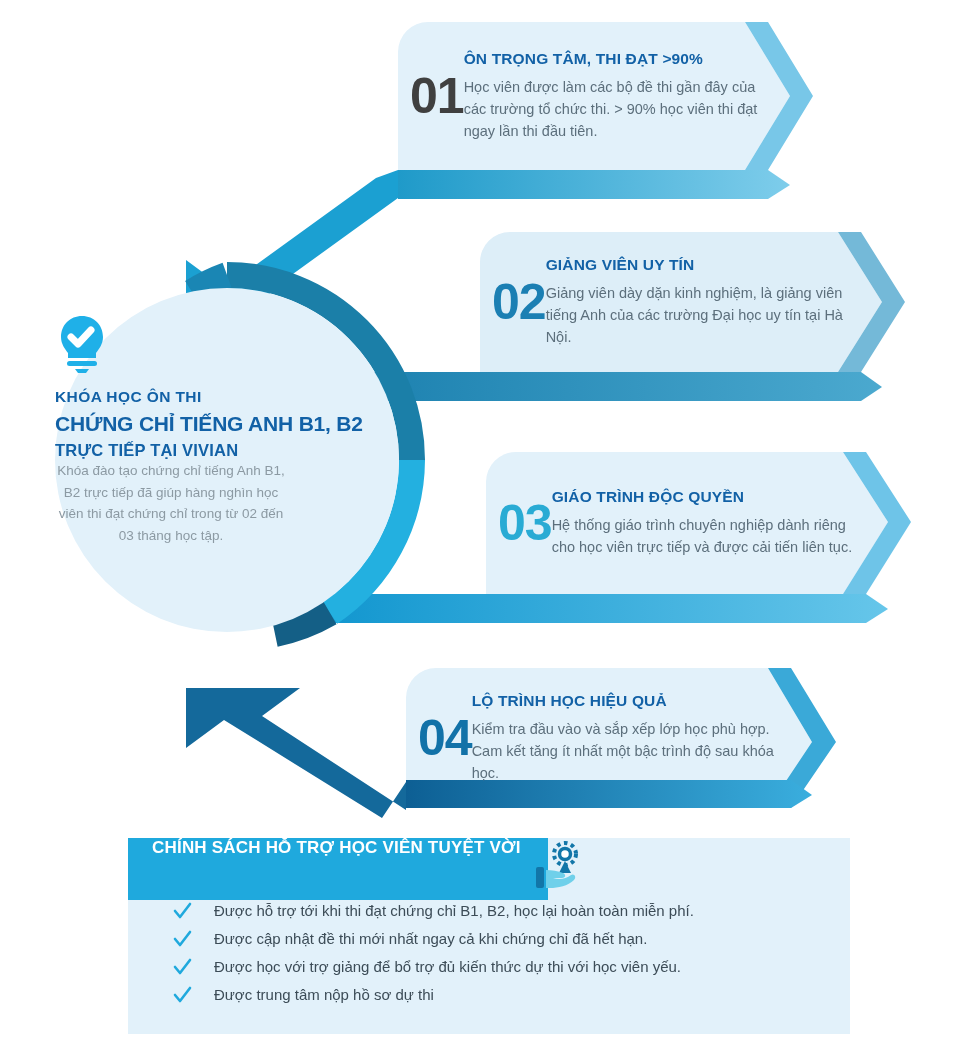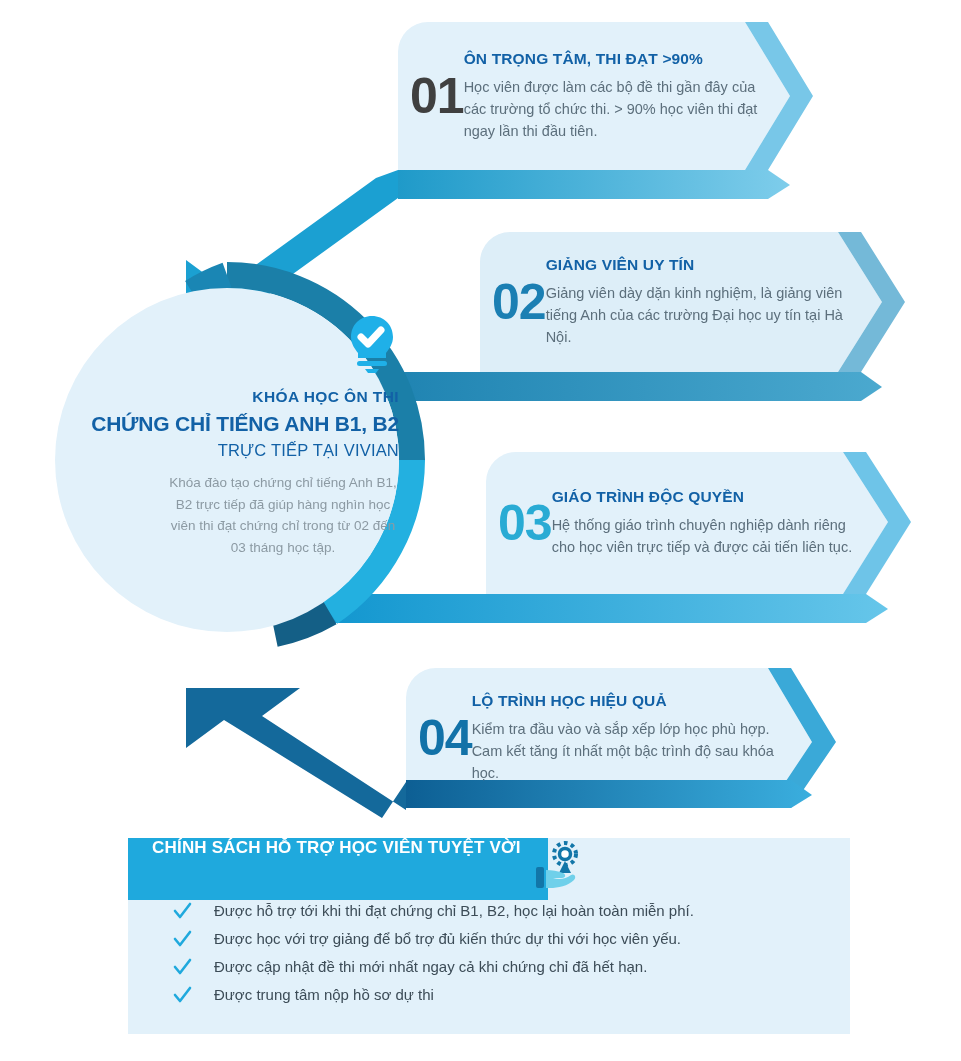--- a/index.html
+++ b/index.html
@@ -37,21 +37,21 @@
     position: absolute;
     left: 55px;
     top: 288px;
     width: 344px;
     height: 344px;
     border-radius: 50%;
     background: #e2f1fa;
     box-sizing: border-box;
     display: flex;
     flex-direction: column;
-    align-items: flex-end;
+    align-items: flex-start;
     justify-content: flex-start;
     padding-top: 26px;
     text-align: center;
   }
   .bulb-icon { width: 54px; height: 60px; margin-bottom: 14px; }
 
   .c-kicker {
     font-size: 15.5px;
     font-weight: bold;
     letter-spacing: .4px;
@@ -63,24 +63,23 @@
     font-size: 21px;
     font-weight: bold;
     color: #1261a6;
     line-height: 1.15;
     letter-spacing: -.2px;
     white-space: nowrap;
     margin-bottom: 5px;
   }
   .c-sub {
     font-size: 16.5px;
-    font-weight: normal;
+    font-weight: bold;
     color: #1261a6;
     letter-spacing: .2px;
-    margin-bottom: 12px;
   }
   .c-desc {
     font-size: 13.5px;
     color: #8c9aa3;
     line-height: 1.62;
     width: 232px;
   }
 
   
   .card {
@@ -322,27 +321,27 @@
       <div class="policy-item">
         <svg class="check-icon" viewBox="0 0 20 20">
           <path d="M3 10 l5 6 l10 -13" fill="none" stroke="#1fa9dd" stroke-width="2.6" stroke-linecap="round" stroke-linejoin="round"></path>
         </svg>
         <div class="ptext">Được hỗ trợ tới khi thi đạt chứng chỉ B1, B2, học lại hoàn toàn miễn phí.</div>
       </div>
       <div class="policy-item">
         <svg class="check-icon" viewBox="0 0 20 20">
           <path d="M3 10 l5 6 l10 -13" fill="none" stroke="#1fa9dd" stroke-width="2.6" stroke-linecap="round" stroke-linejoin="round"></path>
         </svg>
-        <div class="ptext">Được học với trợ giảng để bổ trợ đủ kiến thức dự thi với học viên yếu.</div>
+        <div class="ptext">Được cập nhật đề thi mới nhất ngay cả khi chứng chỉ đã hết hạn.</div>
       </div>
       <div class="policy-item">
         <svg class="check-icon" viewBox="0 0 20 20">
           <path d="M3 10 l5 6 l10 -13" fill="none" stroke="#1fa9dd" stroke-width="2.6" stroke-linecap="round" stroke-linejoin="round"></path>
         </svg>
-        <div class="ptext">Được cập nhật đề thi mới nhất ngay cả khi chứng chỉ đã hết hạn.</div>
+        <div class="ptext">Được học với trợ giảng để bổ trợ đủ kiến thức dự thi với học viên yếu.</div>
       </div>
       <div class="policy-item">
         <svg class="check-icon" viewBox="0 0 20 20">
           <path d="M3 10 l5 6 l10 -13" fill="none" stroke="#1fa9dd" stroke-width="2.6" stroke-linecap="round" stroke-linejoin="round"></path>
         </svg>
         <div class="ptext">Được trung tâm nộp hồ sơ dự thi</div>
       </div>
     </div>
   </div>
 

